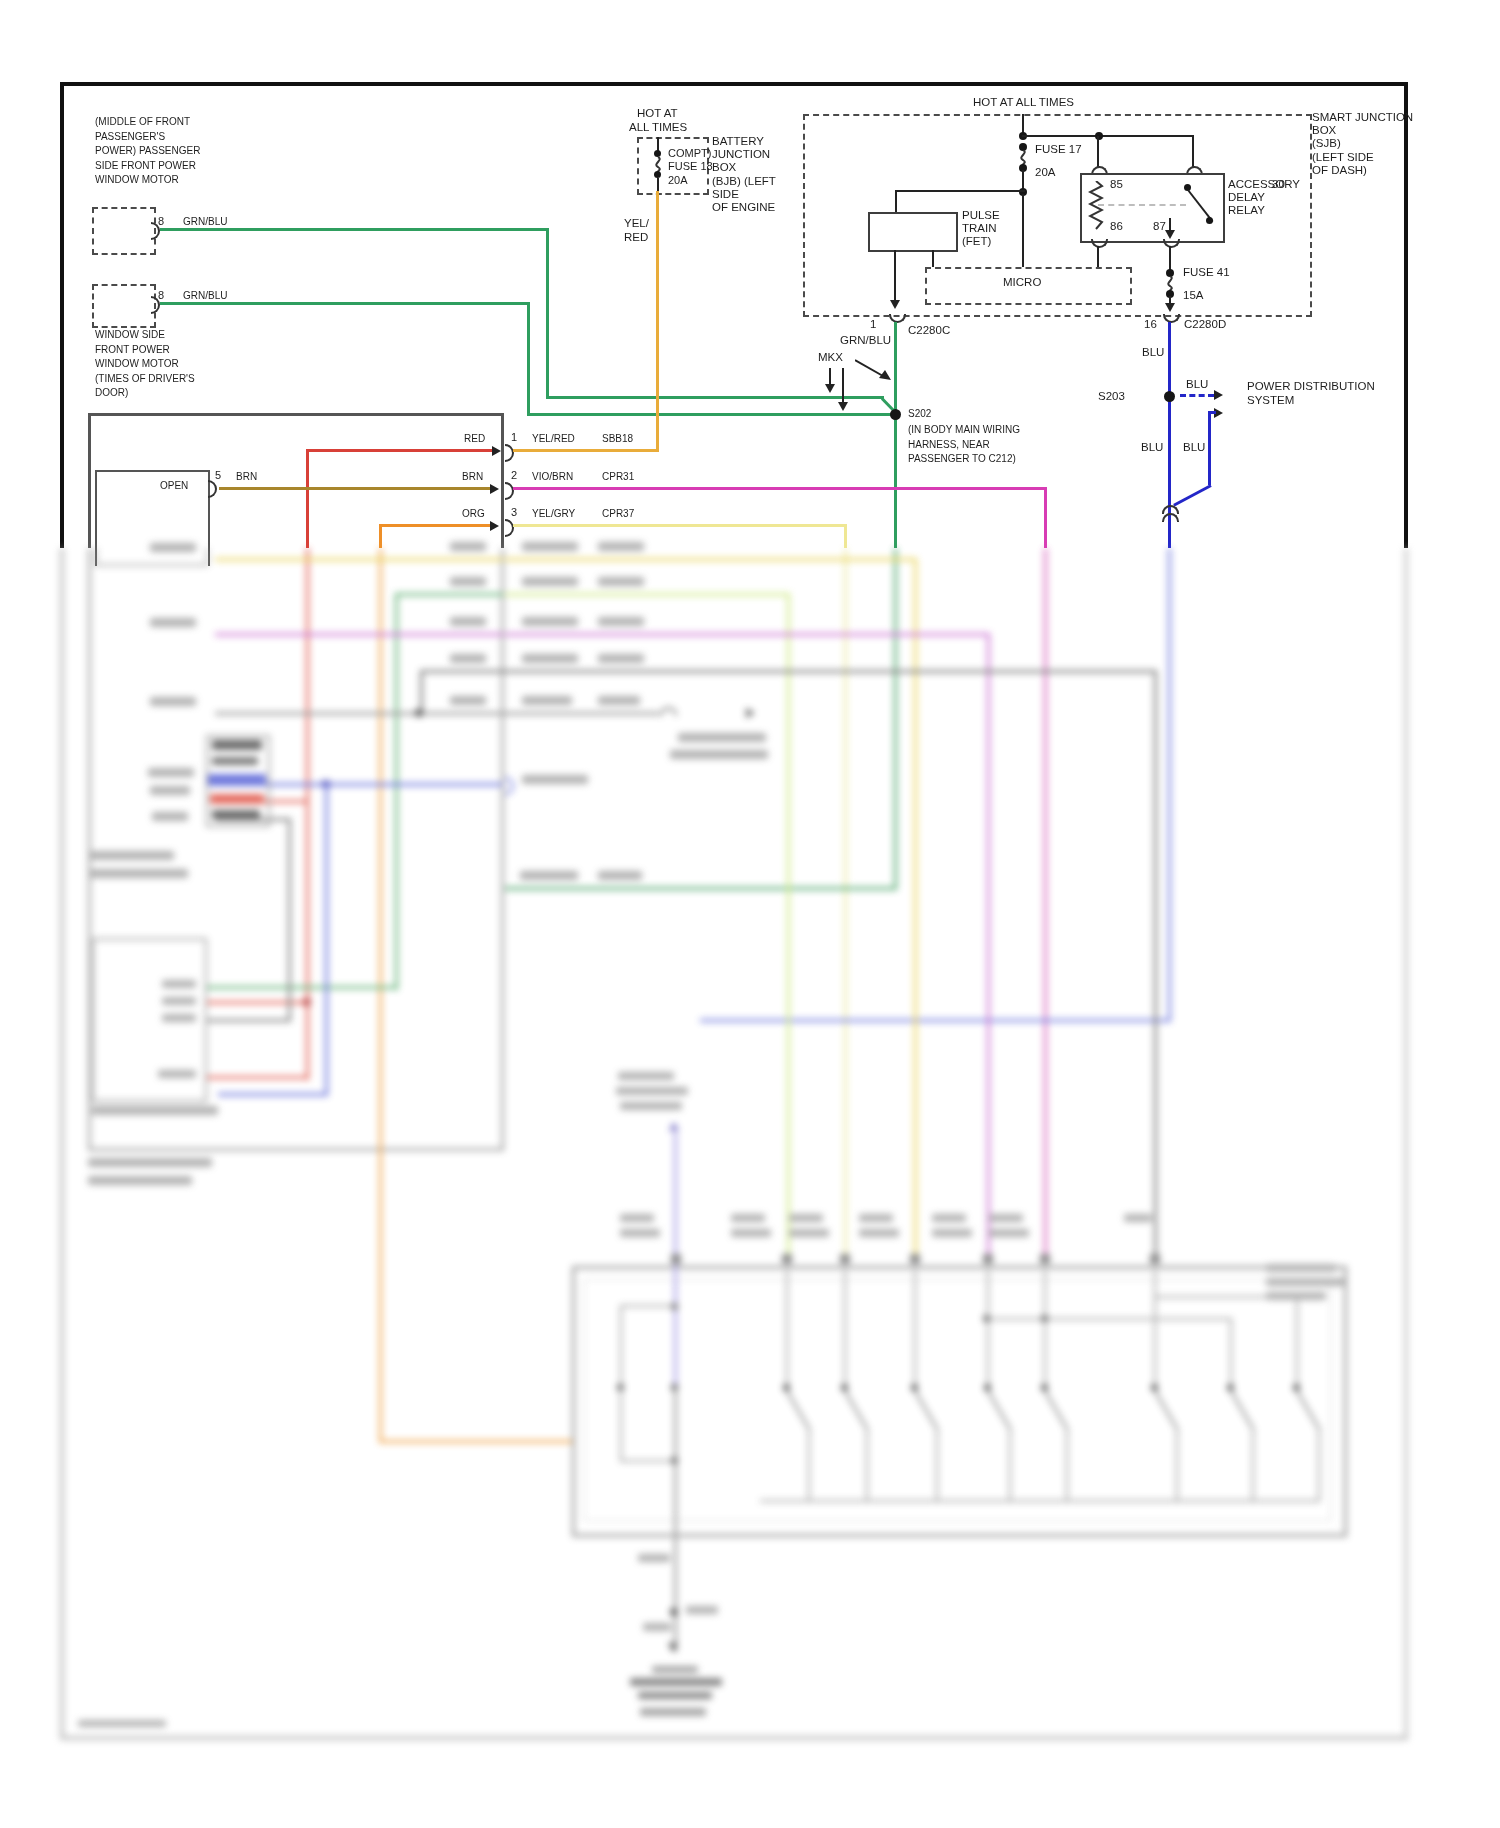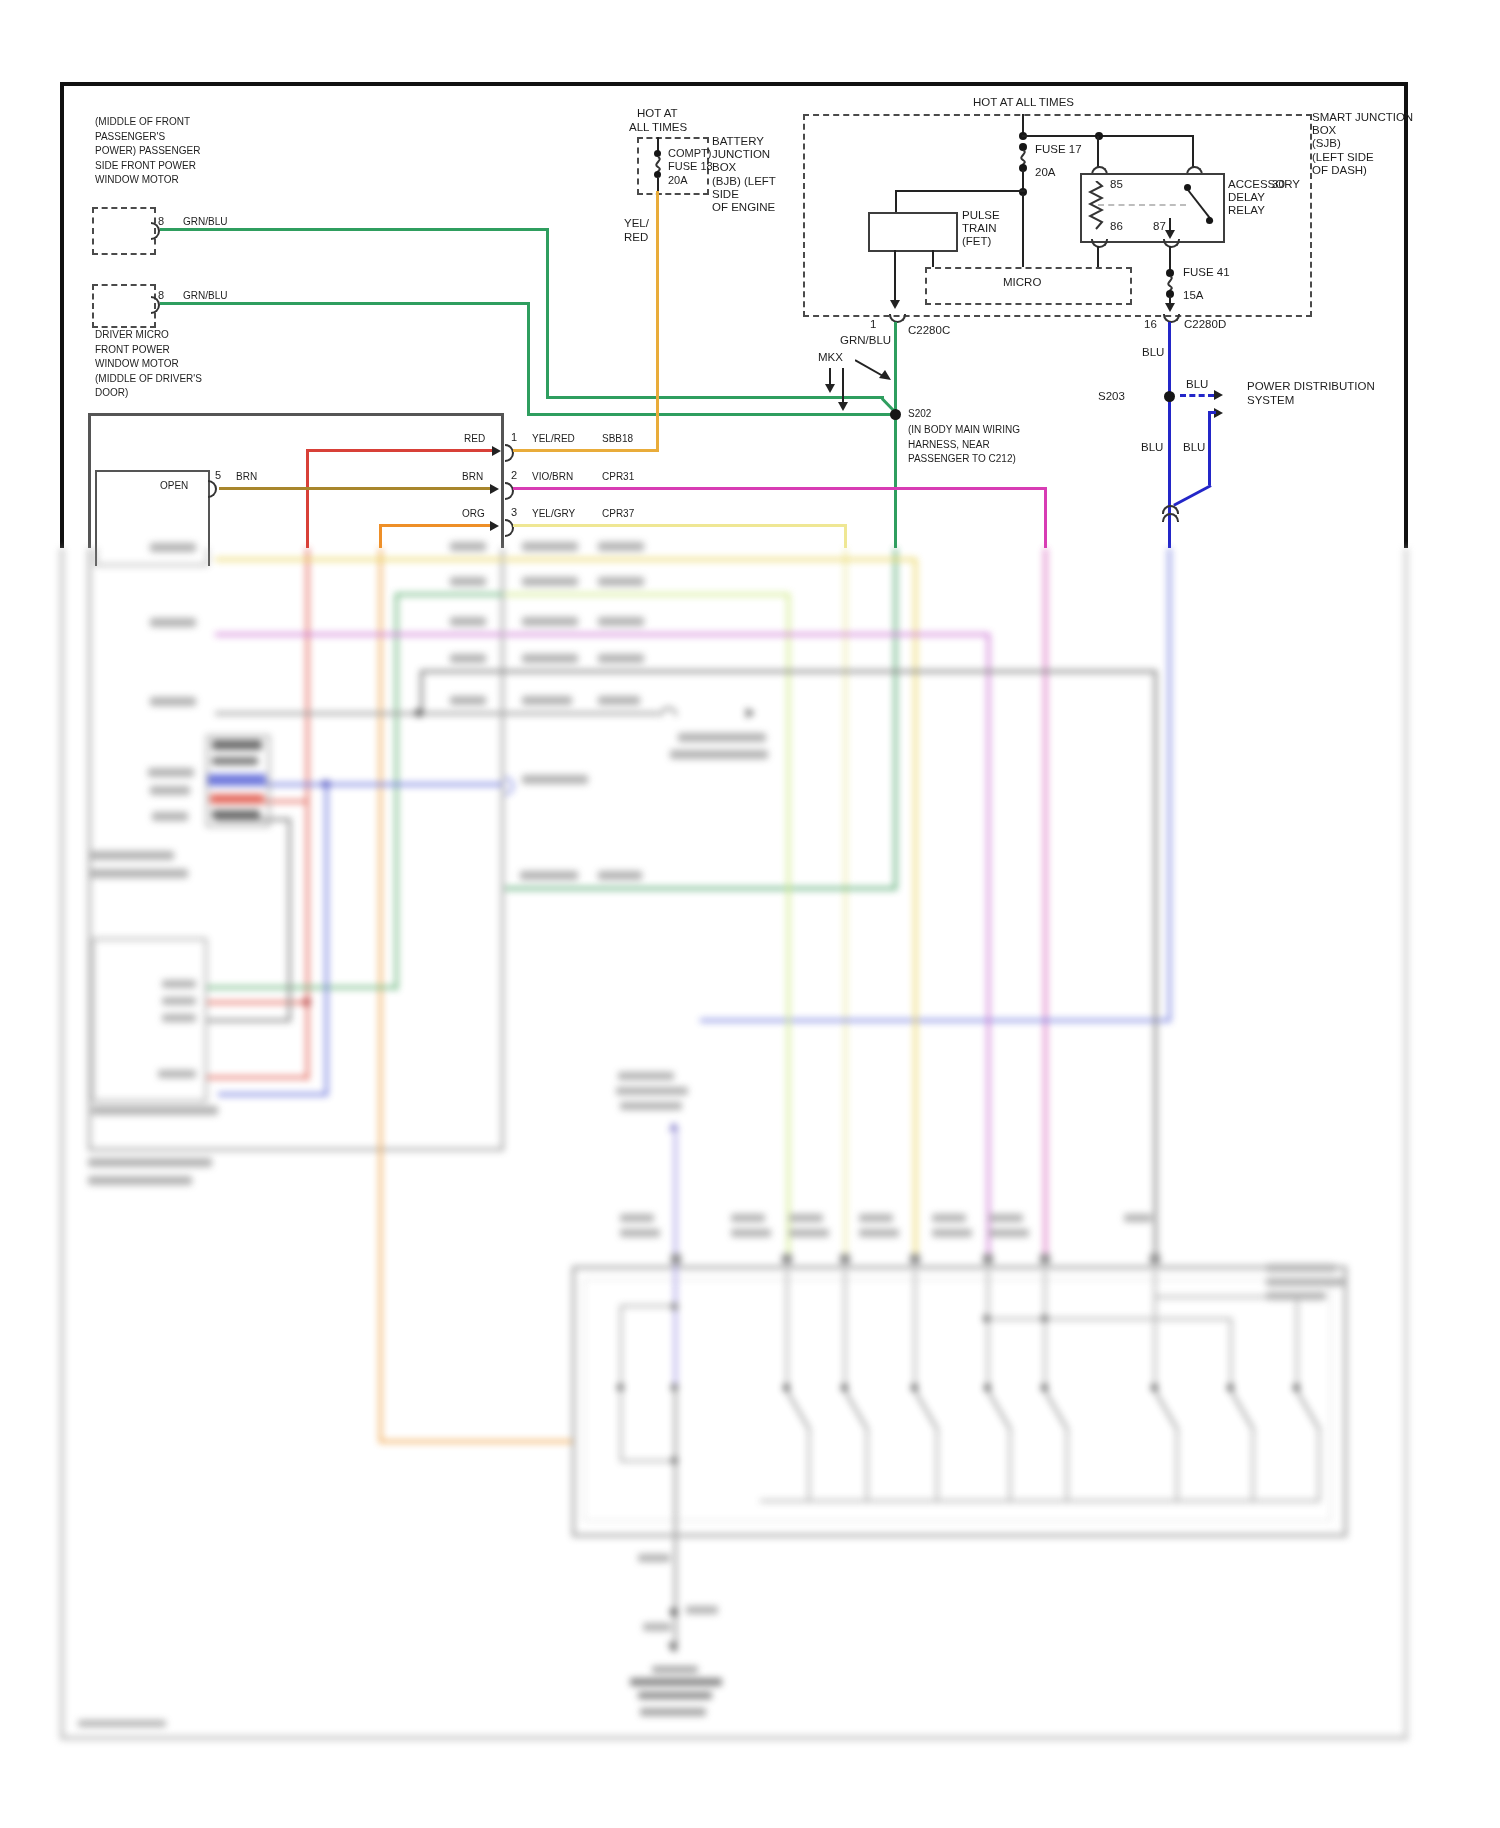--- a/index.html
+++ b/index.html
@@ -54,24 +54,24 @@
   <div class="h grn rot" style="left:882px;top:397px;width:23px;transform:rotate(46deg)"></div>
 
   <div class="dashbox" style="left:92px;top:284px;width:60px;height:40px"></div>
   <div class="arcr" style="left:151px;top:296px"></div>
   <span class="t tp" style="left:158px;top:288px">8</span>
   <span class="t" style="left:183px;top:289px">GRN/BLU</span>
   <div class="h grn" style="left:160px;top:302px;width:370px"></div>
   <div class="v grn" style="left:527px;top:302px;height:114px"></div>
   <div class="h grn" style="left:527px;top:413px;width:369px"></div>
   <div class="t" style="left:95px;top:328px">
-    <div>DRIVER MICRO</div>
+    <div>WINDOW SIDE</div>
     <div>FRONT POWER</div>
     <div>WINDOW MOTOR</div>
-    <div>(MIDDLE OF DRIVER'S</div>
+    <div>(TIMES OF DRIVER'S</div>
     <div>DOOR)</div>
   </div>
 
   <span class="t ts" style="left:637px;top:107px">HOT AT</span>
   <span class="t ts" style="left:629px;top:121px">ALL TIMES</span>
   <div class="dashbox" style="left:637px;top:137px;width:68px;height:54px"></div>
   <div class="v" style="left:657px;top:137px;height:14px;width:2px"></div>
   <div class="dot" style="left:654px;top:150px;width:7px;height:7px"></div>
   <svg class="abs" style="left:651px;top:157px" width="14" height="16" viewBox="0 0 14 16">
       <path d="M7 0 C13 3,1 7,7 10 C12 13,5 14,7 16" stroke="#333" stroke-width="2" fill="none"></path>

